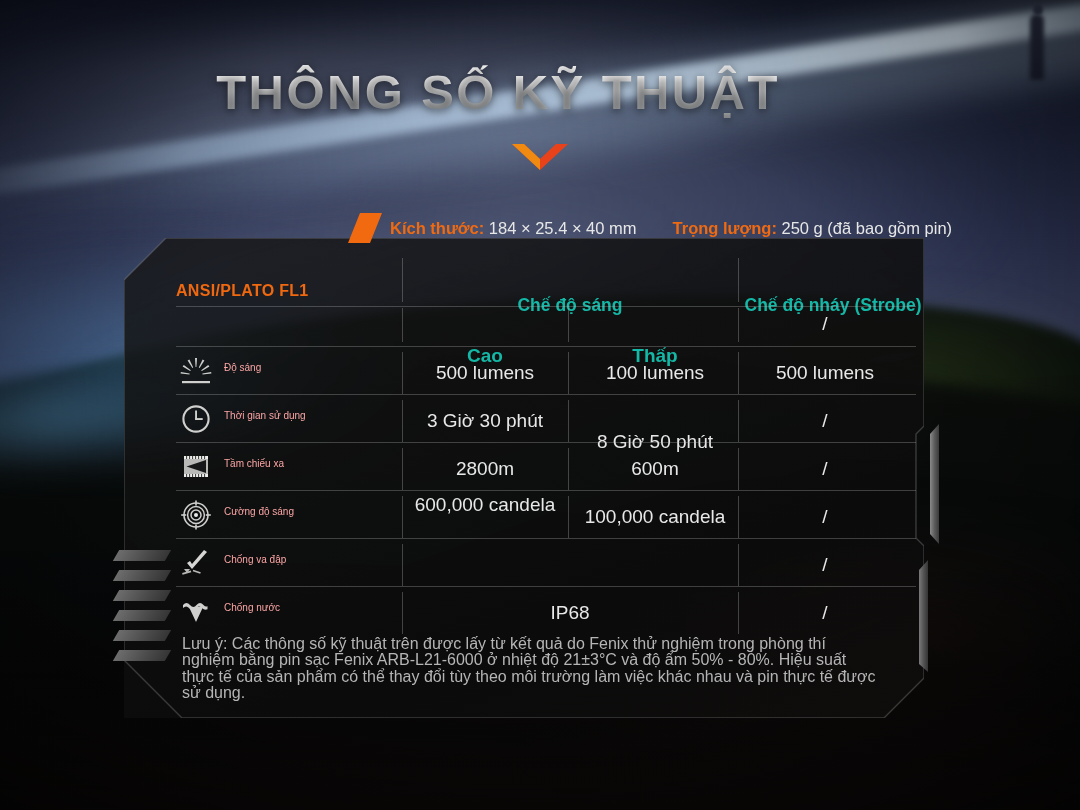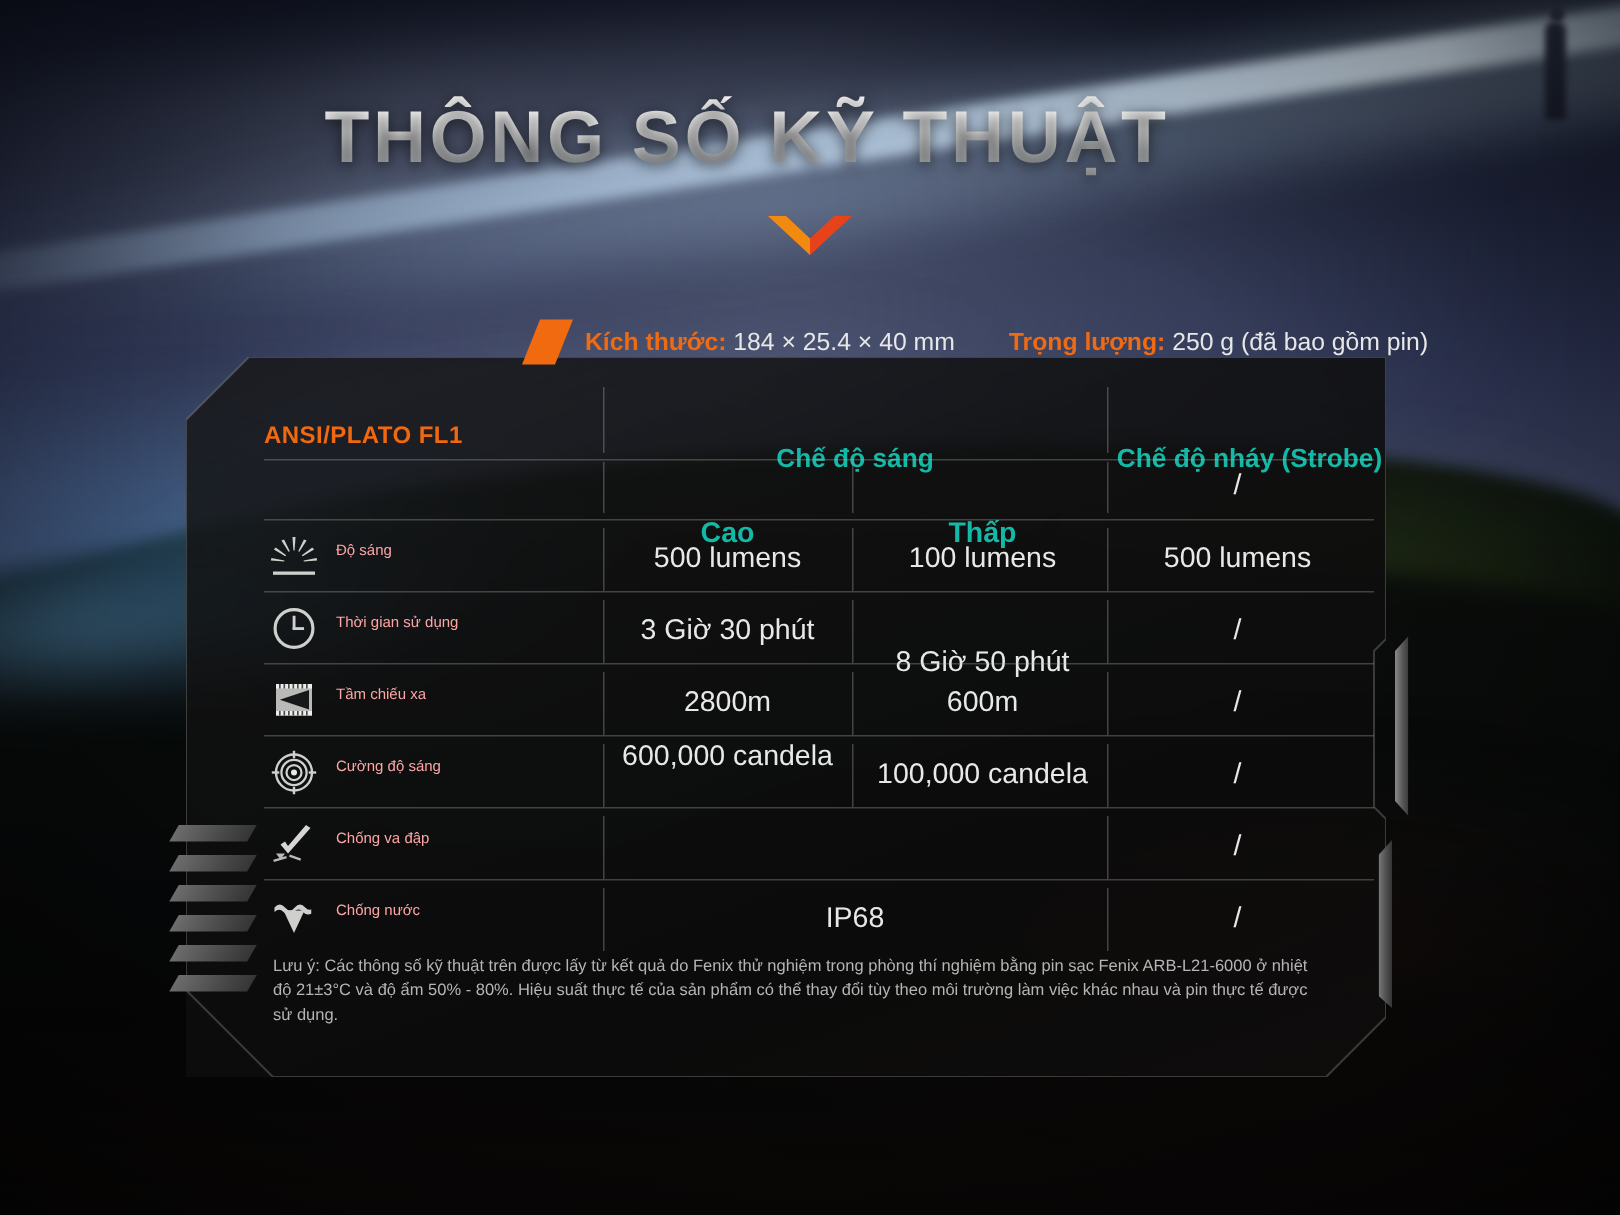--- a/index.html
+++ b/index.html
@@ -179,21 +179,21 @@
   .hsep { position:absolute; height:1px; background:rgba(185,185,185,0.30); }
   .vsep { position:absolute; width:1px; background:rgba(175,175,175,0.34); }
 
   .r-icon { position:absolute; width:32px; height:30px; }
   .r-name {
     position:absolute; font-size:10px; color:#fca5a5; white-space:nowrap;
   }
 
   #note {
     position:absolute; left:58px; top:398px; width:700px;
-    font-size:11px; line-height:16.4px; color:#b5b5b5;
+    font-size:16px; line-height:16.4px; color:#b5b5b5;
   }
 </style>
 </head>
 <body>
 
 <div id="bg">
   <div class="sky"></div>
   <div class="cloud1"></div>
   <div class="cloud2"></div>
   <div class="cloud3"></div>

